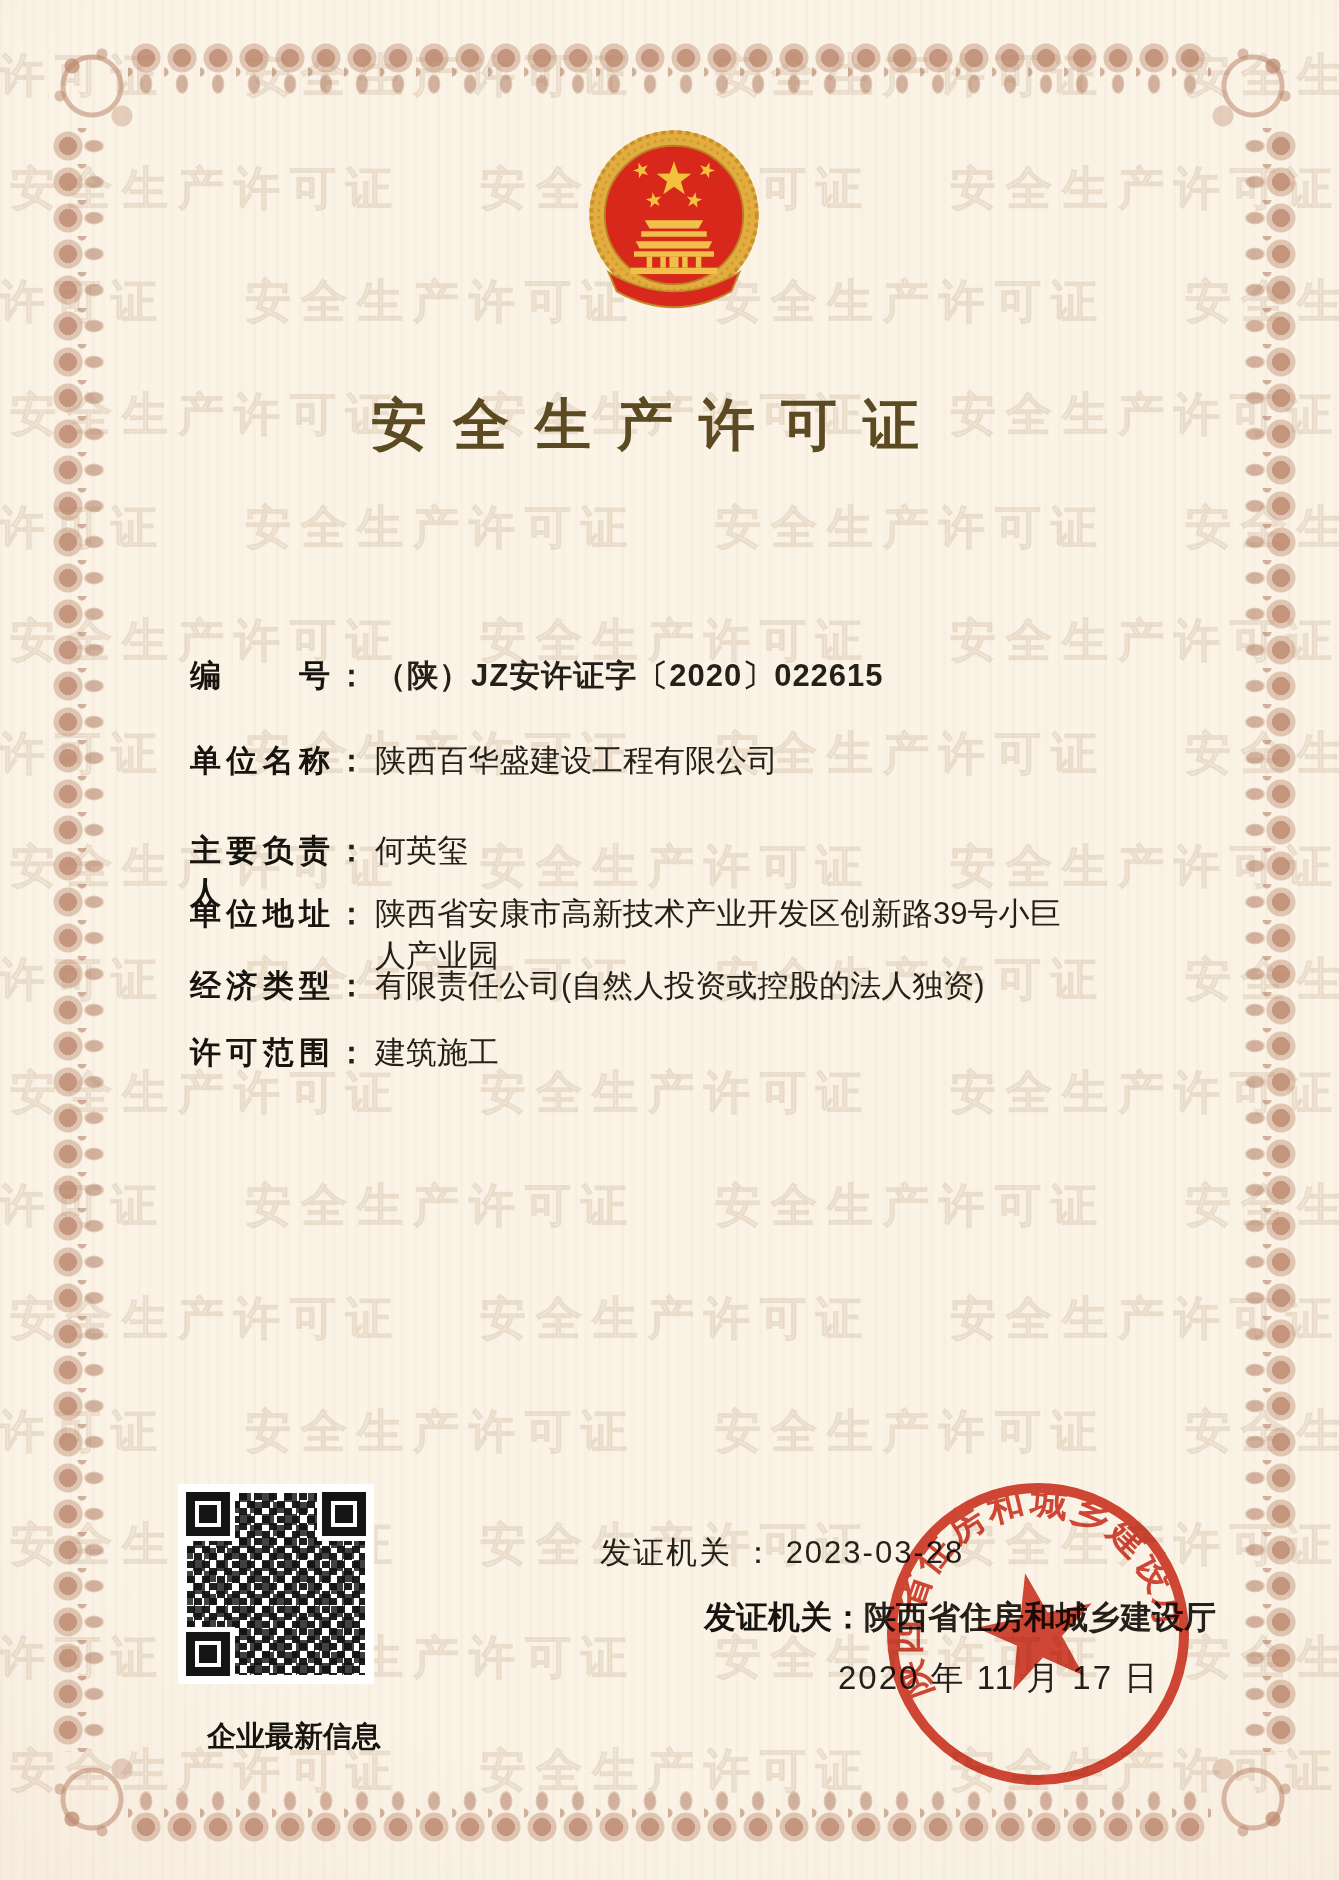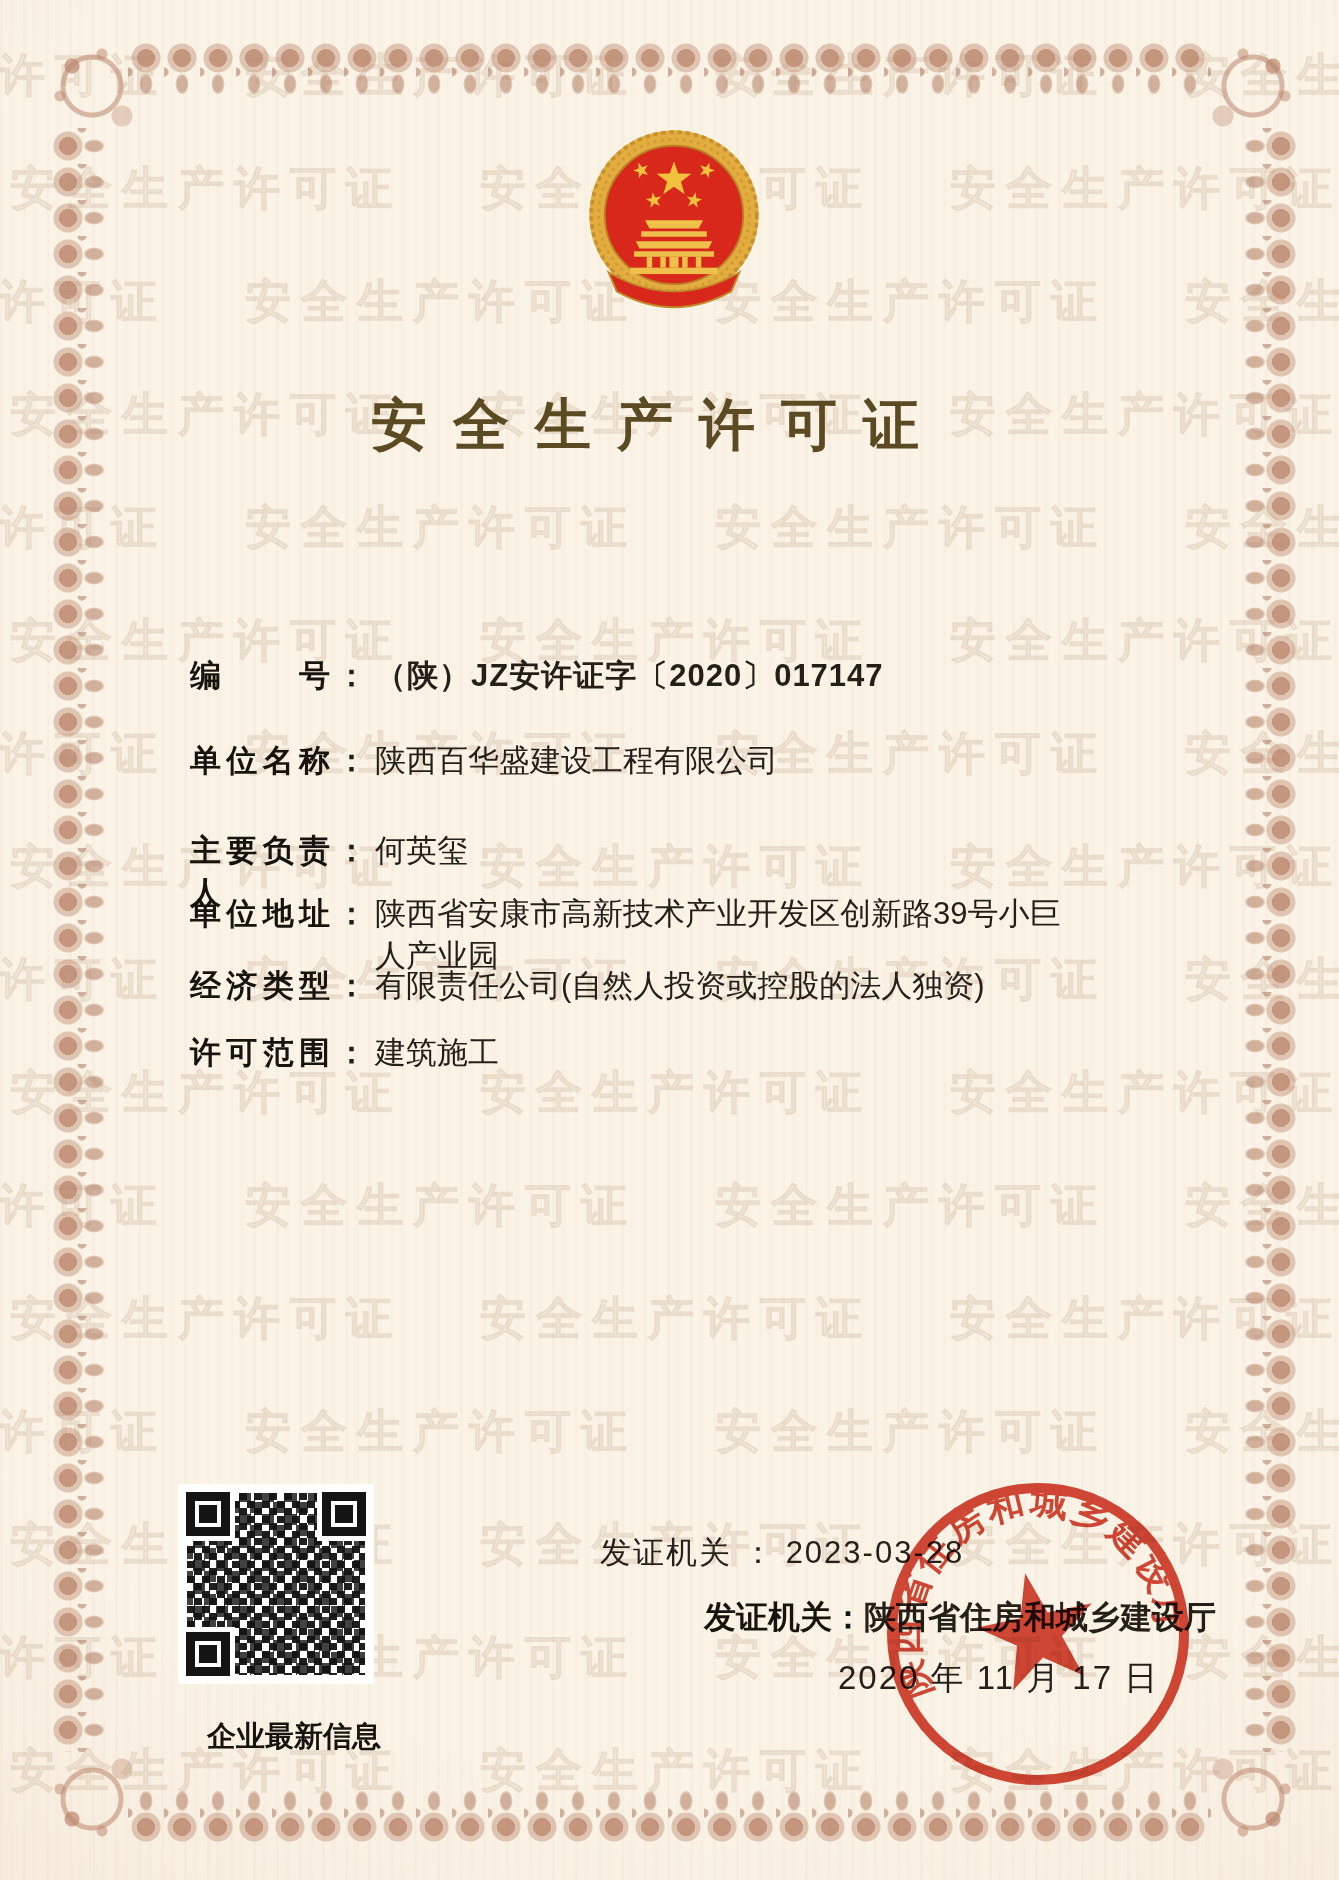--- a/index.html
+++ b/index.html
@@ -188,21 +188,21 @@
         <rect x="109" y="141" width="6" height="12"></rect>
           <rect x="124" y="141" width="6" height="12"></rect>
         <rect x="52" y="153" width="96" height="7"></rect>
       </g>
       <path d="M28,158 Q100,200 172,158 L163,179 Q100,214 37,179 Z" fill="#d8281b" stroke="#c08a2a" stroke-width="2"></path>
     </svg>
 
     <h1 class="title">安全生产许可证</h1>
 
     <div class="row r-number" style="top:655px">
-      <span class="lbl">编号</span><span class="sep">：</span><span class="val">（陕）JZ安许证字〔2020〕017147</span>
+      <span class="lbl">编号</span><span class="sep">：</span><span class="val">（陕）JZ安许证字〔2020〕022615</span>
     </div>
     <div class="row" style="top:740px">
       <span class="lbl">单位名称</span><span class="sep">：</span><span class="val">陕西百华盛建设工程有限公司</span>
     </div>
     <div class="row" style="top:830px">
       <span class="lbl">主要负责人</span><span class="sep">：</span><span class="val">何英玺</span>
     </div>
     <div class="row r-address" style="top:893px">
       <span class="lbl">单位地址</span><span class="sep">：</span><span class="val">陕西省安康市高新技术产业开发区创新路39号小巨人产业园</span>
     </div>

